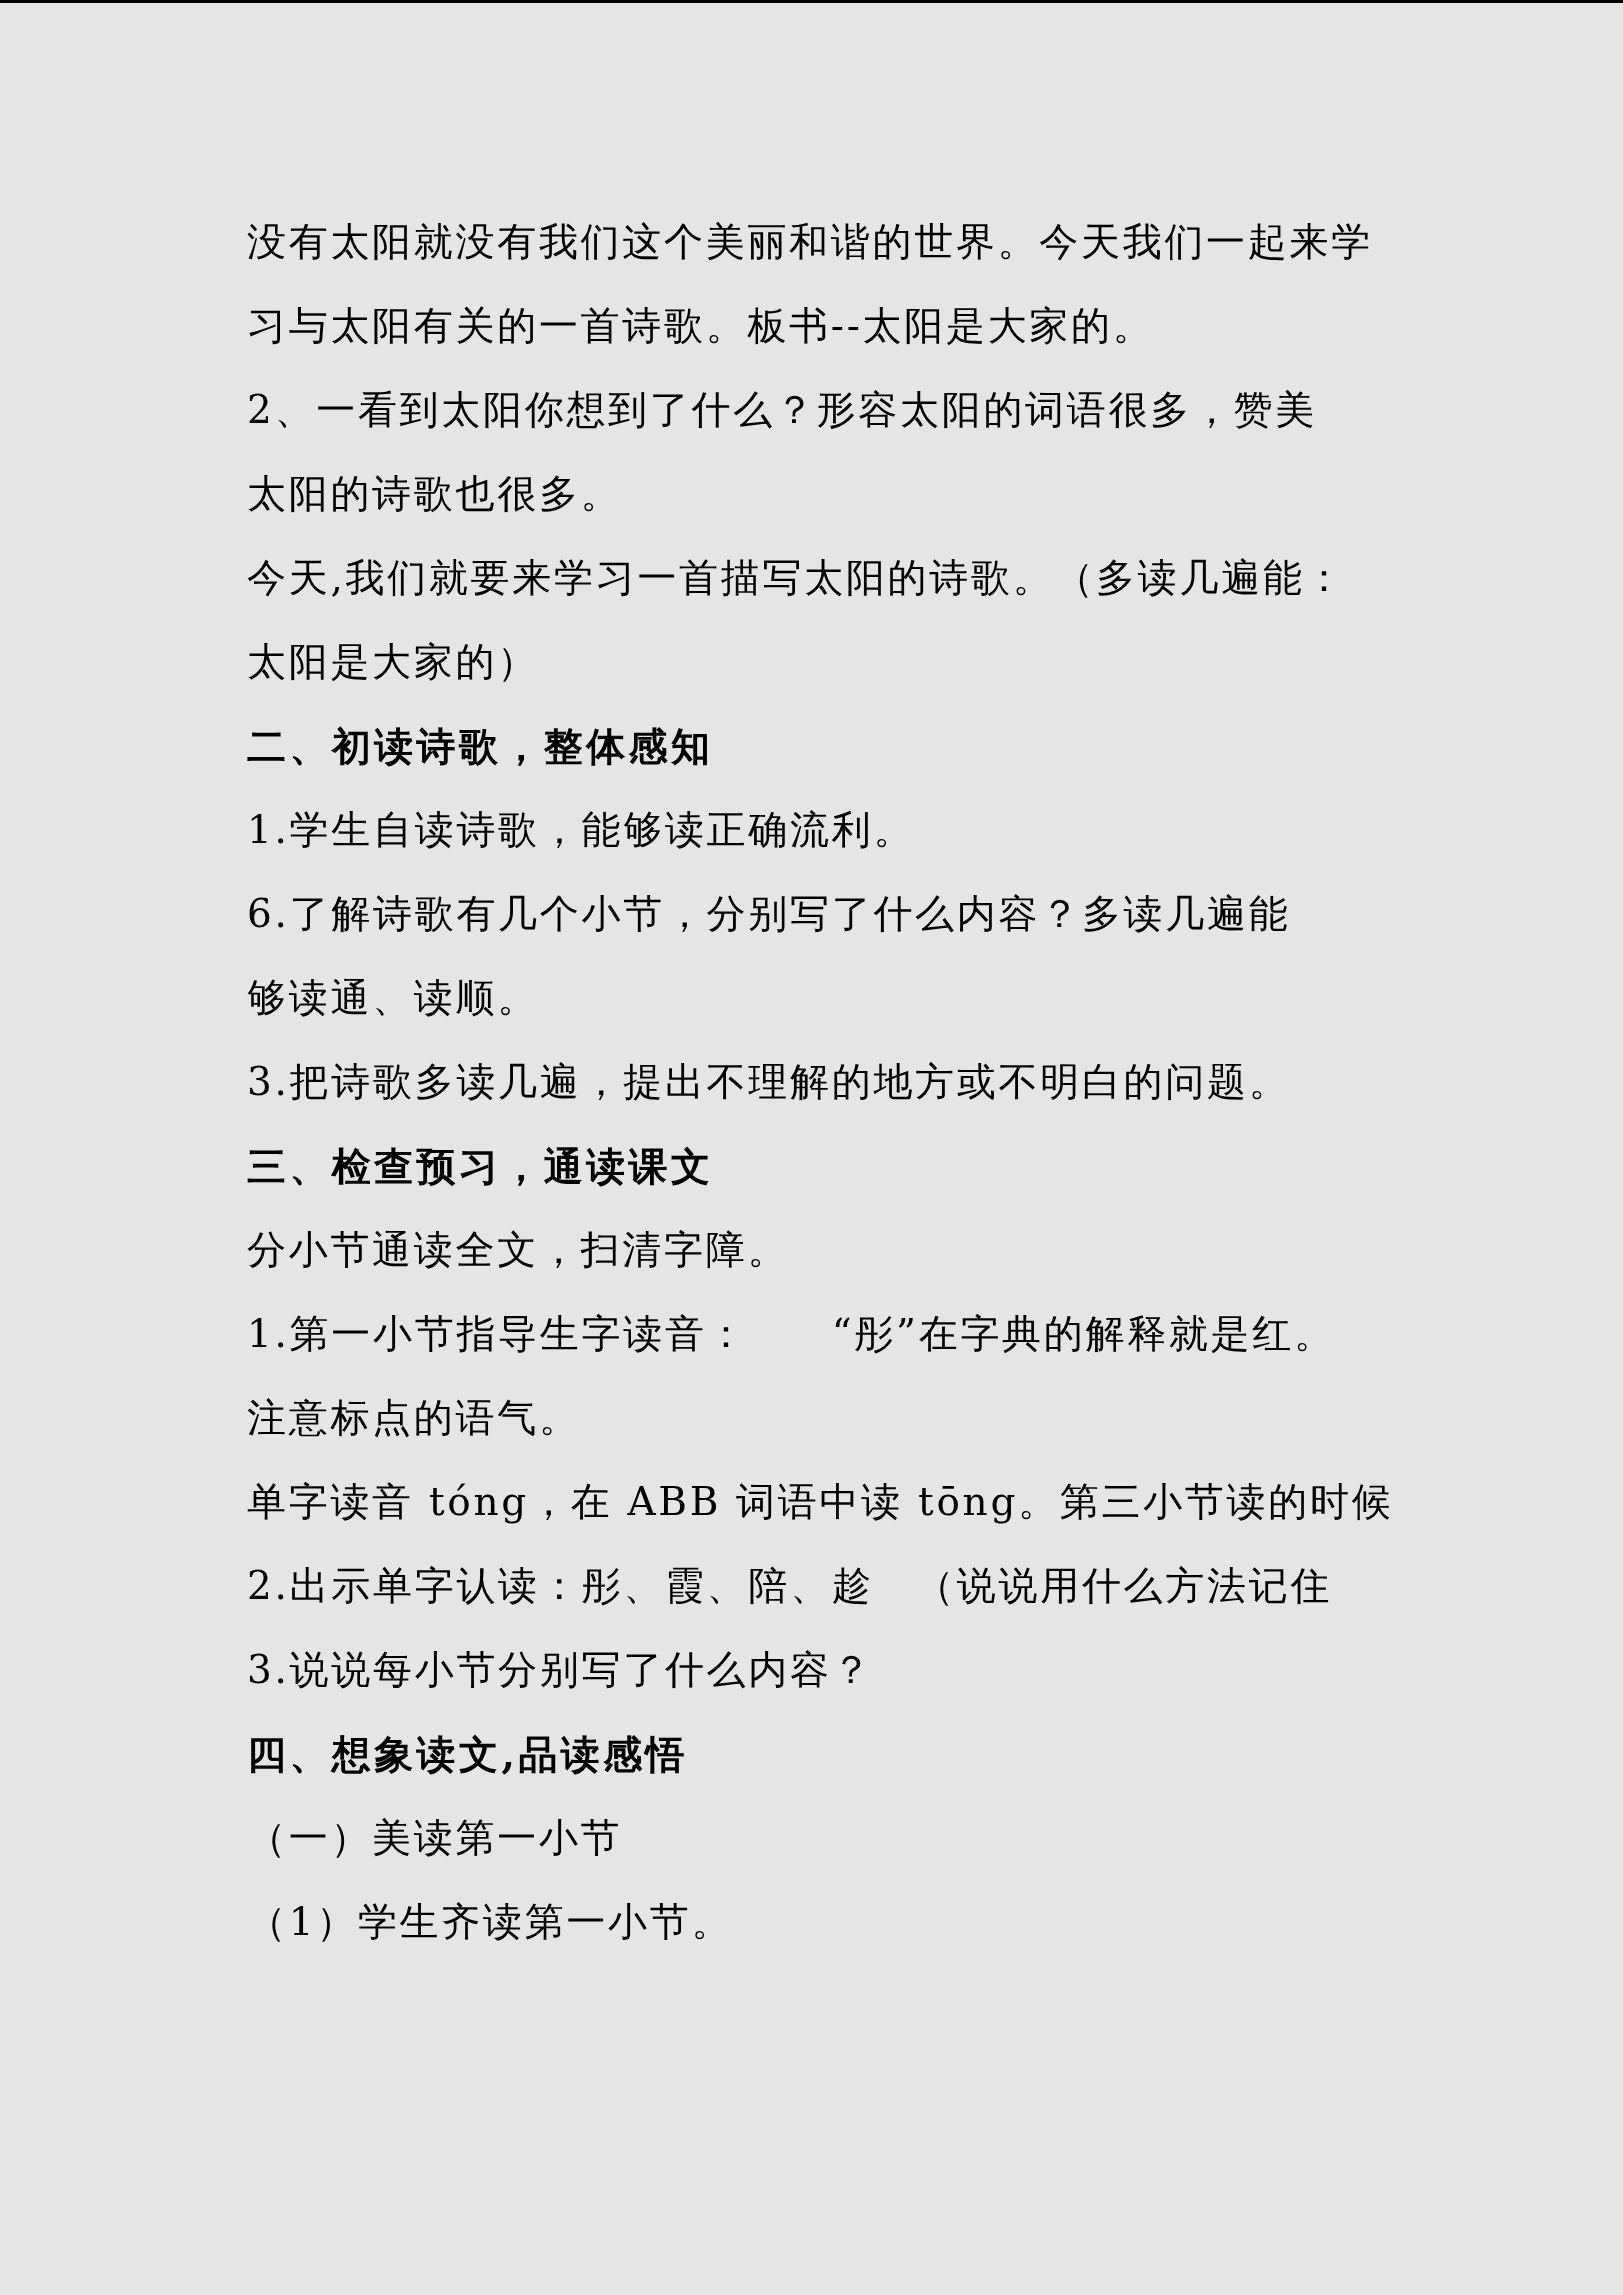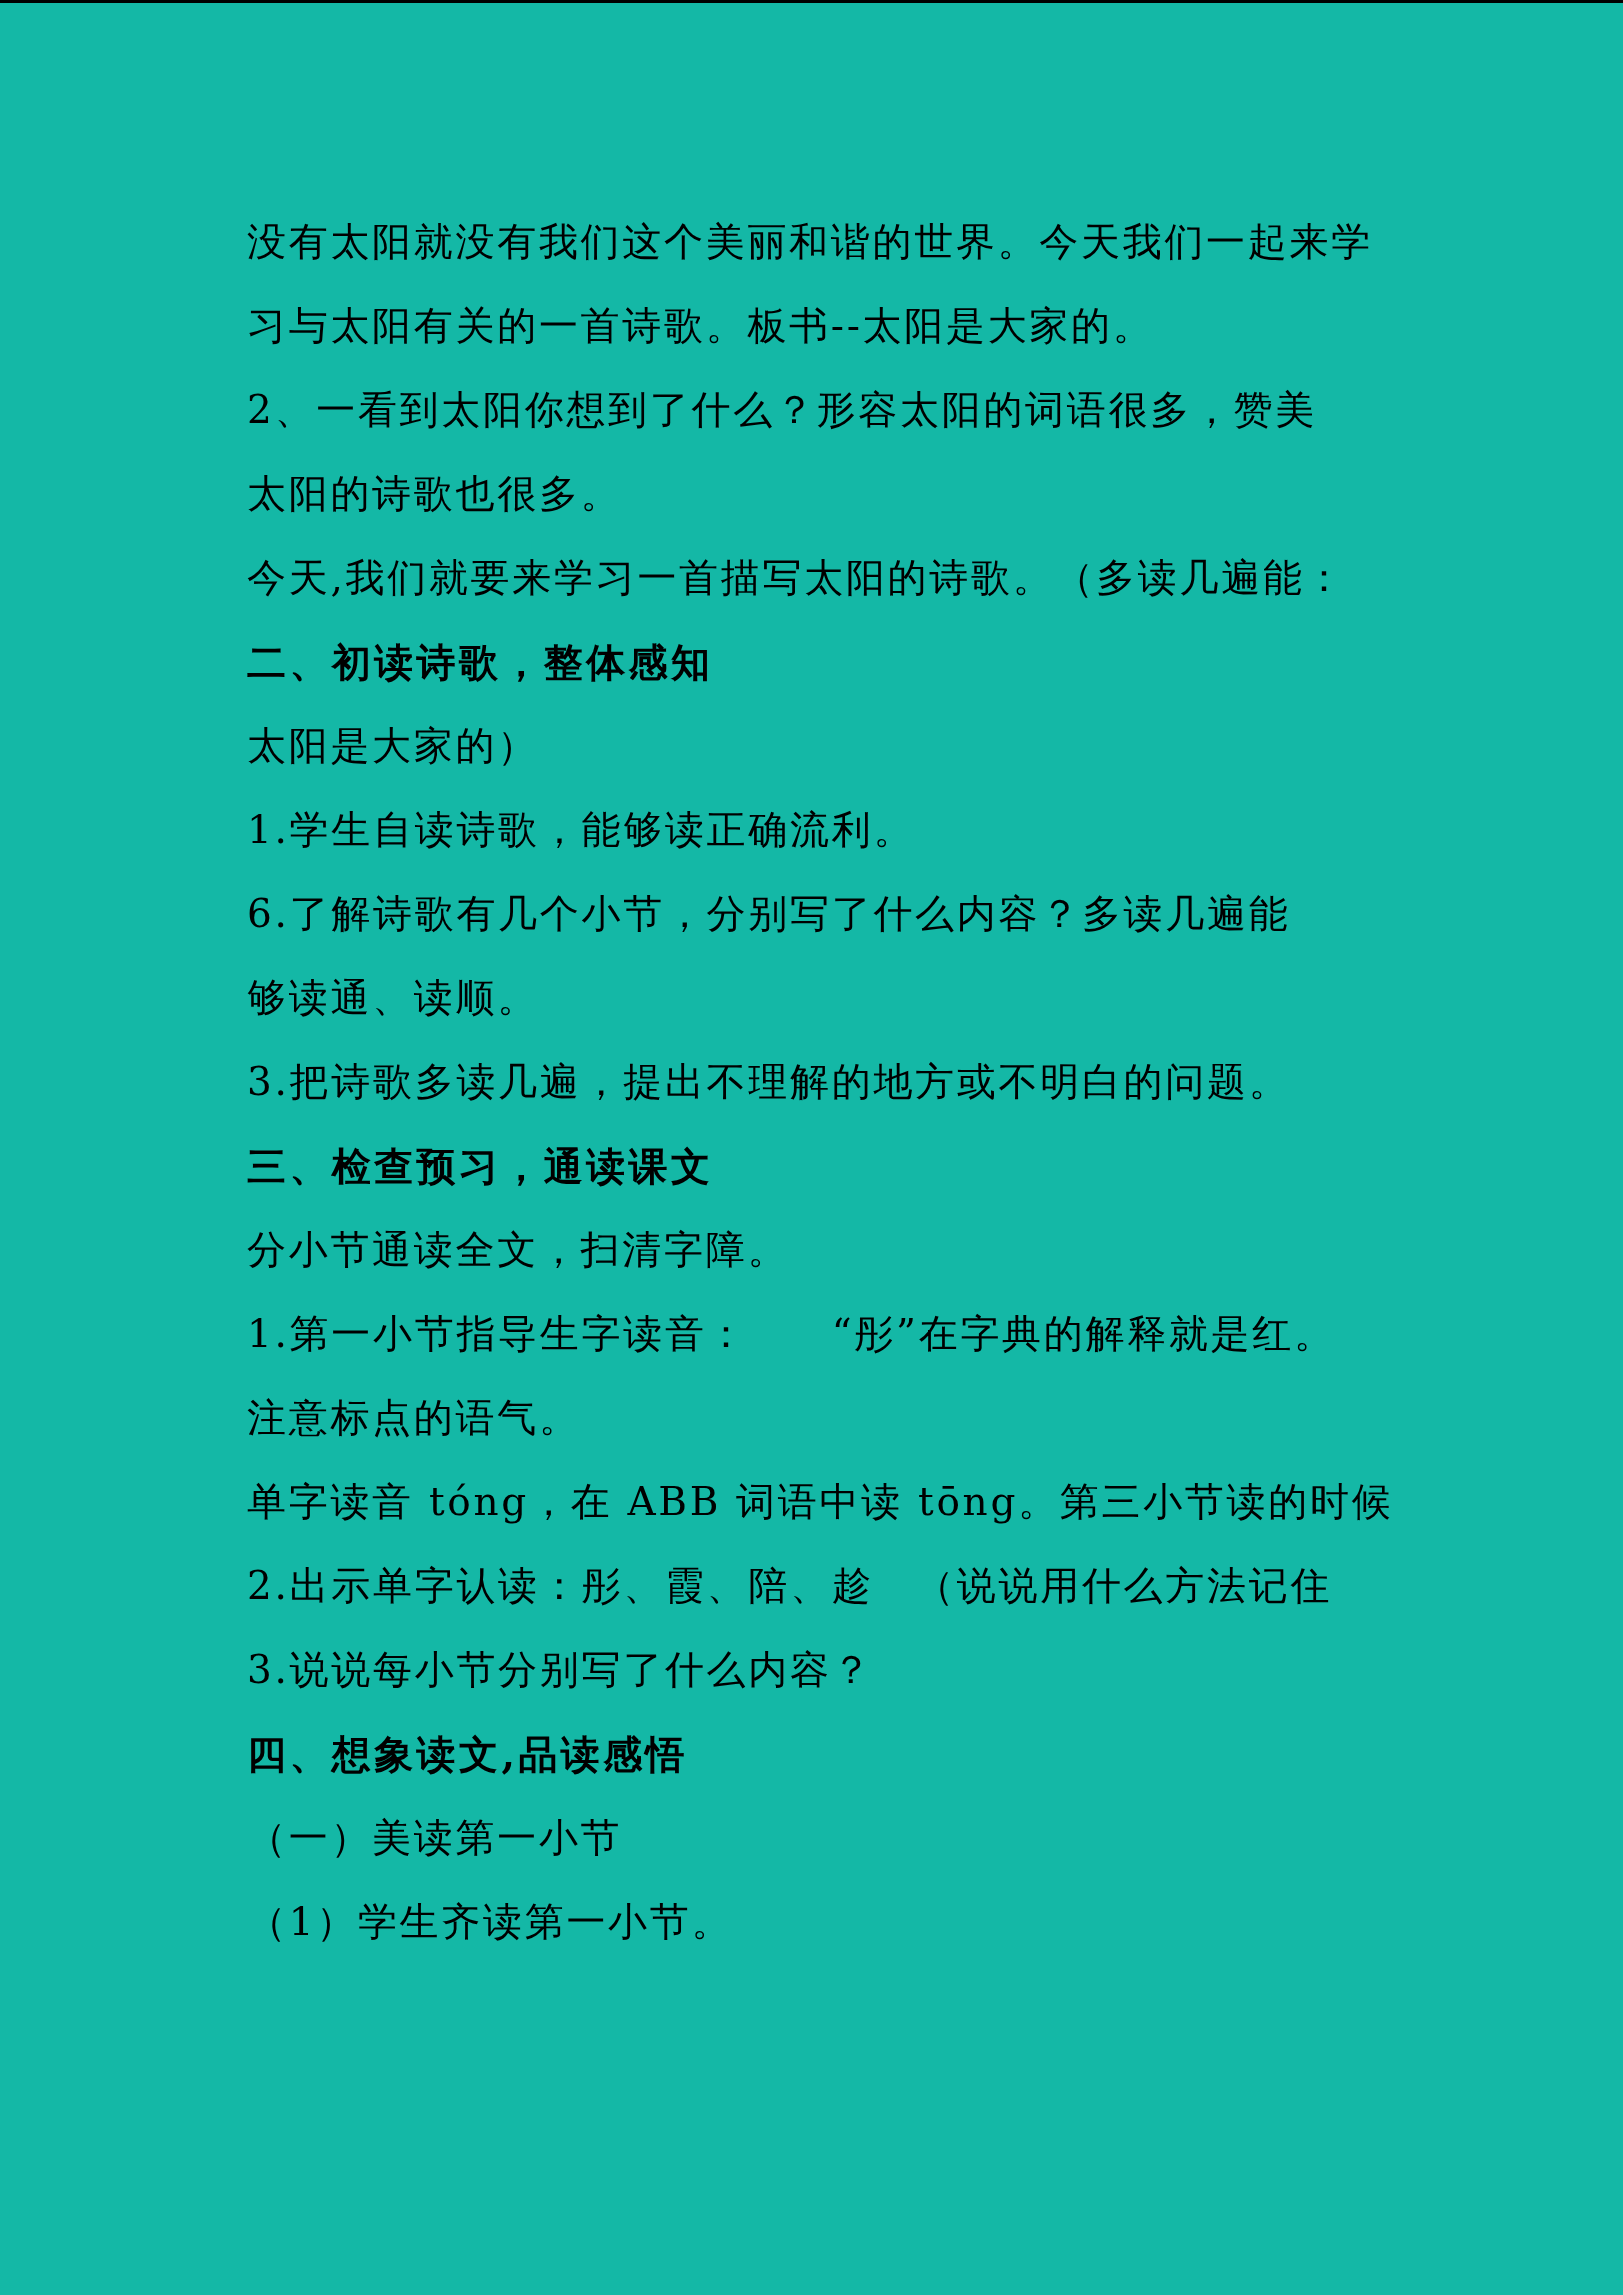--- a/index.html
+++ b/index.html
@@ -4,21 +4,21 @@
 <style>
   html, body {
     margin: 0;
     padding: 0;
     background: #ffffff;
   }
   .page {
     position: relative;
     width: 1623px;
     height: 2295px;
-    background: #14b8a6;
+    background: #e5e5e5;
     overflow: hidden;
     font-family: "DejaVu Serif", "Liberation Serif", serif;
   }
   .top-border {
     position: absolute;
     top: 0;
     left: 0;
     width: 1623px;
     height: 3.4px;
     background: #000000;
@@ -47,22 +47,22 @@
 <body>
 
 <div class="page">
   <div class="top-border"></div>
   <div class="content">
     <div class="line">没有太阳就没有我们这个美丽和谐的世界。今天我们一起来学</div>
     <div class="line">习与太阳有关的一首诗歌。板书--太阳是大家的。</div>
     <div class="line">2、一看到太阳你想到了什么？形容太阳的词语很多，赞美</div>
     <div class="line">太阳的诗歌也很多。</div>
     <div class="line">今天,我们就要来学习一首描写太阳的诗歌。（多读几遍能：</div>
+    <div class="line">太阳是大家的）</div>
     <div class="line heading">二、初读诗歌，整体感知</div>
-    <div class="line">太阳是大家的）</div>
     <div class="line">1.学生自读诗歌，能够读正确流利。</div>
     <div class="line">6.了解诗歌有几个小节，分别写了什么内容？多读几遍能</div>
     <div class="line">够读通、读顺。</div>
     <div class="line">3.把诗歌多读几遍，提出不理解的地方或不明白的问题。</div>
     <div class="line heading">三、检查预习，通读课文</div>
     <div class="line">分小节通读全文，扫清字障。</div>
     <div class="line">1.第一小节指导生字读音：　　“彤”在字典的解释就是红。</div>
     <div class="line">注意标点的语气。</div>
     <div class="line">单字读音 tóng，在 ABB 词语中读 tōng。第三小节读的时候</div>
     <div class="line">2.出示单字认读：彤、霞、陪、趁　（说说用什么方法记住</div>

